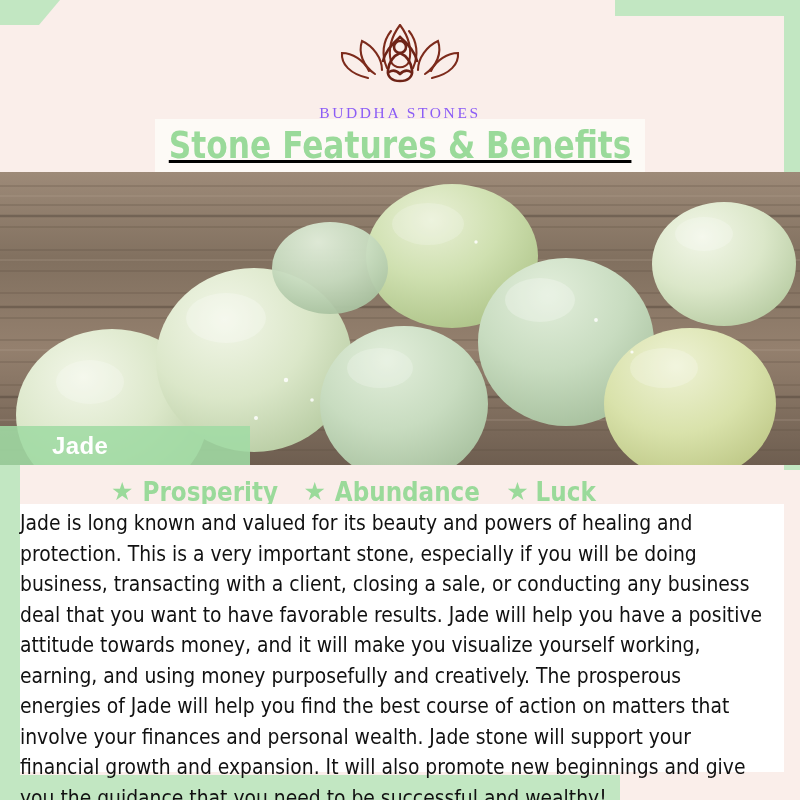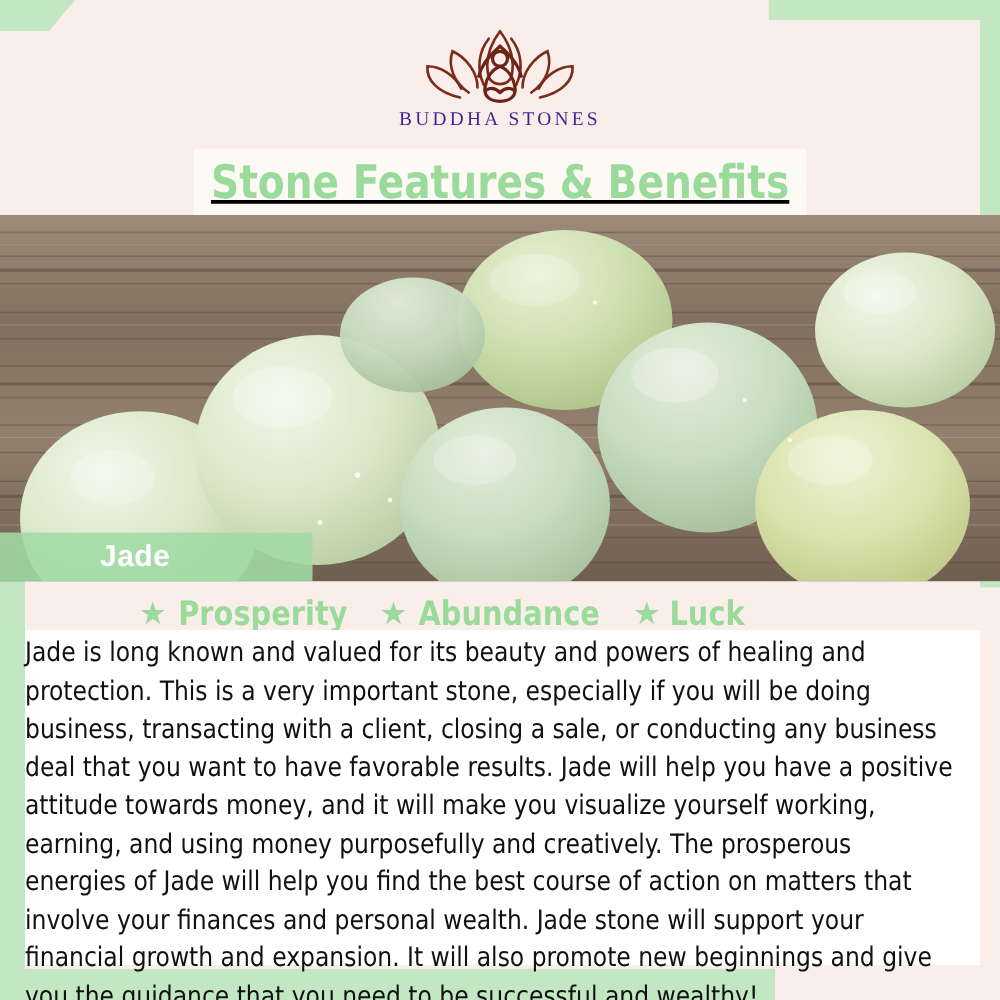--- a/index.html
+++ b/index.html
@@ -71,25 +71,25 @@
     justify-content: flex-start;
     padding-top: 22px;
     box-sizing: border-box;
   }
   .brand-logo {
     width: 130px;
     height: 62px;
     display: block;
   }
   .brand-name {
-    margin-top: 3px;
+    margin-top: 20px;
     font-family: "Liberation Serif", serif;
     font-size: 15.5px;
     letter-spacing: 2.6px;
-    color: #4c1d95;
+    color: #8b5cf6;
     white-space: nowrap;
   }
 
   
   .title-band {
     position: absolute;
     left: 155px;
     top: 119px;
     width: 490px;
     height: 53px;
@@ -127,21 +127,21 @@
   .stone-band {
     position: absolute;
     left: 0;
     top: 426px;
     width: 250px;
     height: 39px;
     background: rgba(161, 219, 164, 0.88);
     display: flex;
     align-items: center;
     box-sizing: border-box;
-    padding-left: 80px;
+    padding-left: 52px;
   }
   .stone-name {
     color: #ffffff;
     font-size: 24px;
     font-weight: bold;
     line-height: 1;
     letter-spacing: 0.4px;
   }
 
   

